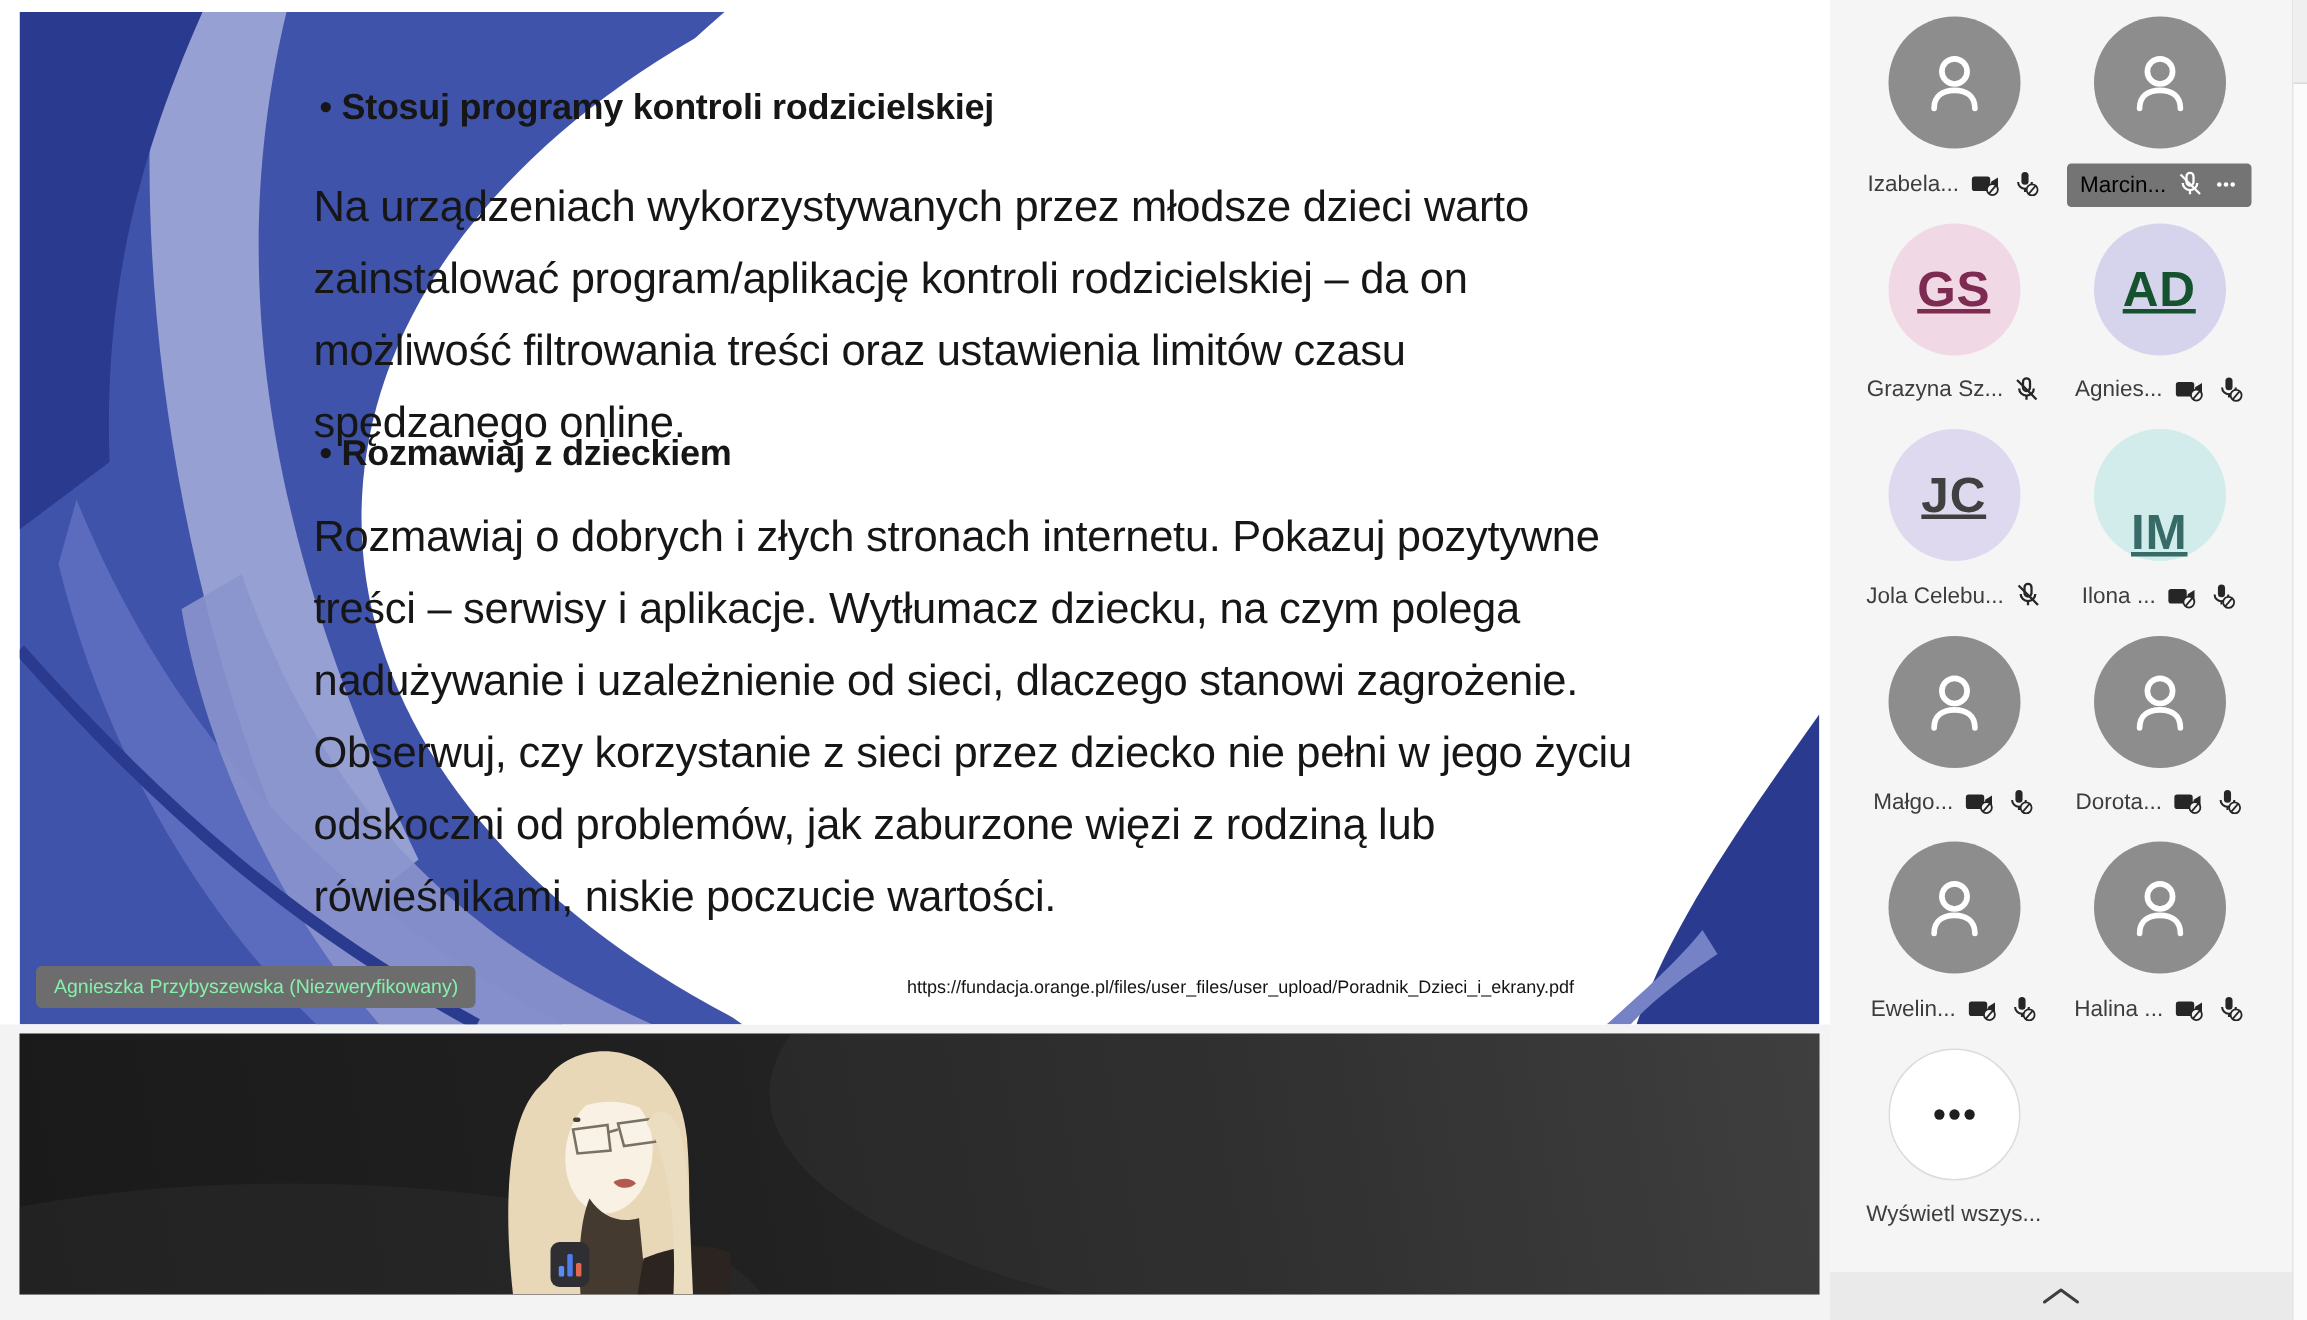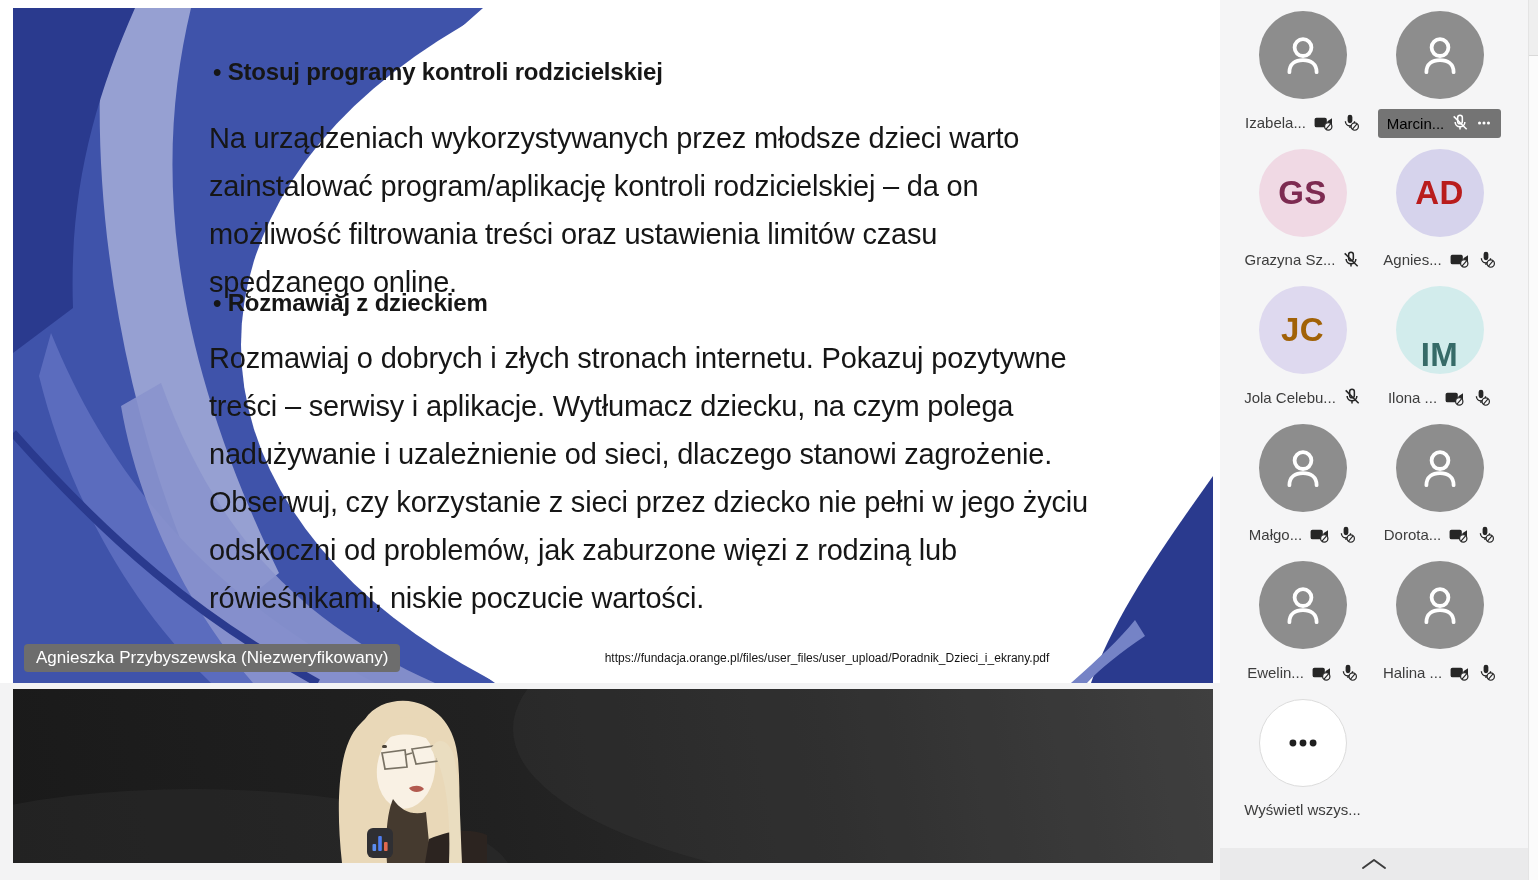--- a/index.html
+++ b/index.html
@@ -16,21 +16,21 @@
   .slide svg.decor{position:absolute;left:0;top:0;width:100%;height:100%;}
   .slide-text{position:absolute;color:#161616;}
   .sl-h{font-weight:bold;font-size:24px;letter-spacing:-0.2px;}
   .sl-p{font-size:29px;line-height:48px;white-space:pre-line;letter-spacing:-0.2px;}
   .h1{left:200px;top:50px;}
   .p1{left:196px;top:106px;}
   .h2{left:200px;top:281px;}
   .p2{left:196px;top:326px;}
   .presenter-pill{
     position:absolute;left:11px;top:636px;height:28px;line-height:28px;
-    background:#6d6d6d;color:#ffffff;font-size:17px;padding:0 12px;border-radius:4px;
+    background:#6d6d6d;color:#86efac;font-size:13px;padding:0 12px;border-radius:4px;
     white-space:nowrap;
   }
   .source-url{
     position:absolute;left:504px;top:643px;width:620px;text-align:center;
     font-size:12px;color:#141414;white-space:nowrap;
   }
 
   
   .video{
     position:absolute;left:13px;top:689px;width:1200px;height:174px;overflow:hidden;
@@ -46,21 +46,21 @@
   }
   .tile{display:flex;flex-direction:column;align-items:center;padding-top:11px;cursor:default;}
   .avatar{width:88px;height:88px;border-radius:50%;display:flex;align-items:center;justify-content:center;flex:none;}
   .av-person{background:#8d8d8d;}
   .av-more{background:#ffffff;border:1px solid #dcdcdc;box-sizing:border-box;}
   .avatar .person-glyph{display:none;width:48px;height:48px;color:#ffffff;}
   .av-person .person-glyph{display:block;}
   .avatar .more-glyph{display:none;width:36px;height:36px;color:#1f1f1f;}
   .av-more .more-glyph{display:block;}
   .initials{display:none;font-size:33px;font-weight:600;letter-spacing:0.5px;}
-  .av-initials .initials{display:block;}
+  .av-initials .initials{display:block;text-decoration:underline;}
   .name-row{
     display:flex;align-items:center;gap:7px;margin-top:10px;height:26px;
     font-size:15px;color:#3d3d3d;white-space:nowrap;
   }
   .status-icon{color:#262626;flex:none;}
   .tile.pill .name-row{background:#747474;color:#000000;padding:4px 9px;border-radius:3px;}
   .tile.pill .status-icon{color:#ffffff;}
 
   
   .collapse-bar{
@@ -241,38 +241,38 @@
       <span class="pname">Grazyna Sz...</span>
     <svg viewBox="0 0 20 20" width="18" height="18" class="status-icon">
             <use href="#sym-micmuted"></use>
           </svg>
         </div>
   </div>
 
   <div class="tile">
     <div class="avatar av-initials" style="background: rgb(214, 211, 236);">
 
-      <span class="initials" style="color: #b91c1c;">AD</span>
+      <span class="initials" style="color: #14532d;">AD</span>
 
     </div>
     <div class="name-row">
       <span class="pname">Agnies...</span>
     <svg viewBox="0 0 24 20" width="21" height="17" class="status-icon">
             <use href="#sym-camoff"></use>
           </svg>
           <svg viewBox="0 0 22 20" width="19" height="17" class="status-icon">
             <use href="#sym-micoff"></use>
           </svg>
         </div>
   </div>
 
   <div class="tile">
     <div class="avatar av-initials" style="background: rgb(222, 217, 239);">
 
-      <span class="initials" style="color: #a16207;">JC</span>
+      <span class="initials" style="color: #404040;">JC</span>
 
     </div>
     <div class="name-row">
       <span class="pname">Jola Celebu...</span>
     <svg viewBox="0 0 20 20" width="18" height="18" class="status-icon">
             <use href="#sym-micmuted"></use>
           </svg>
         </div>
   </div>
 

